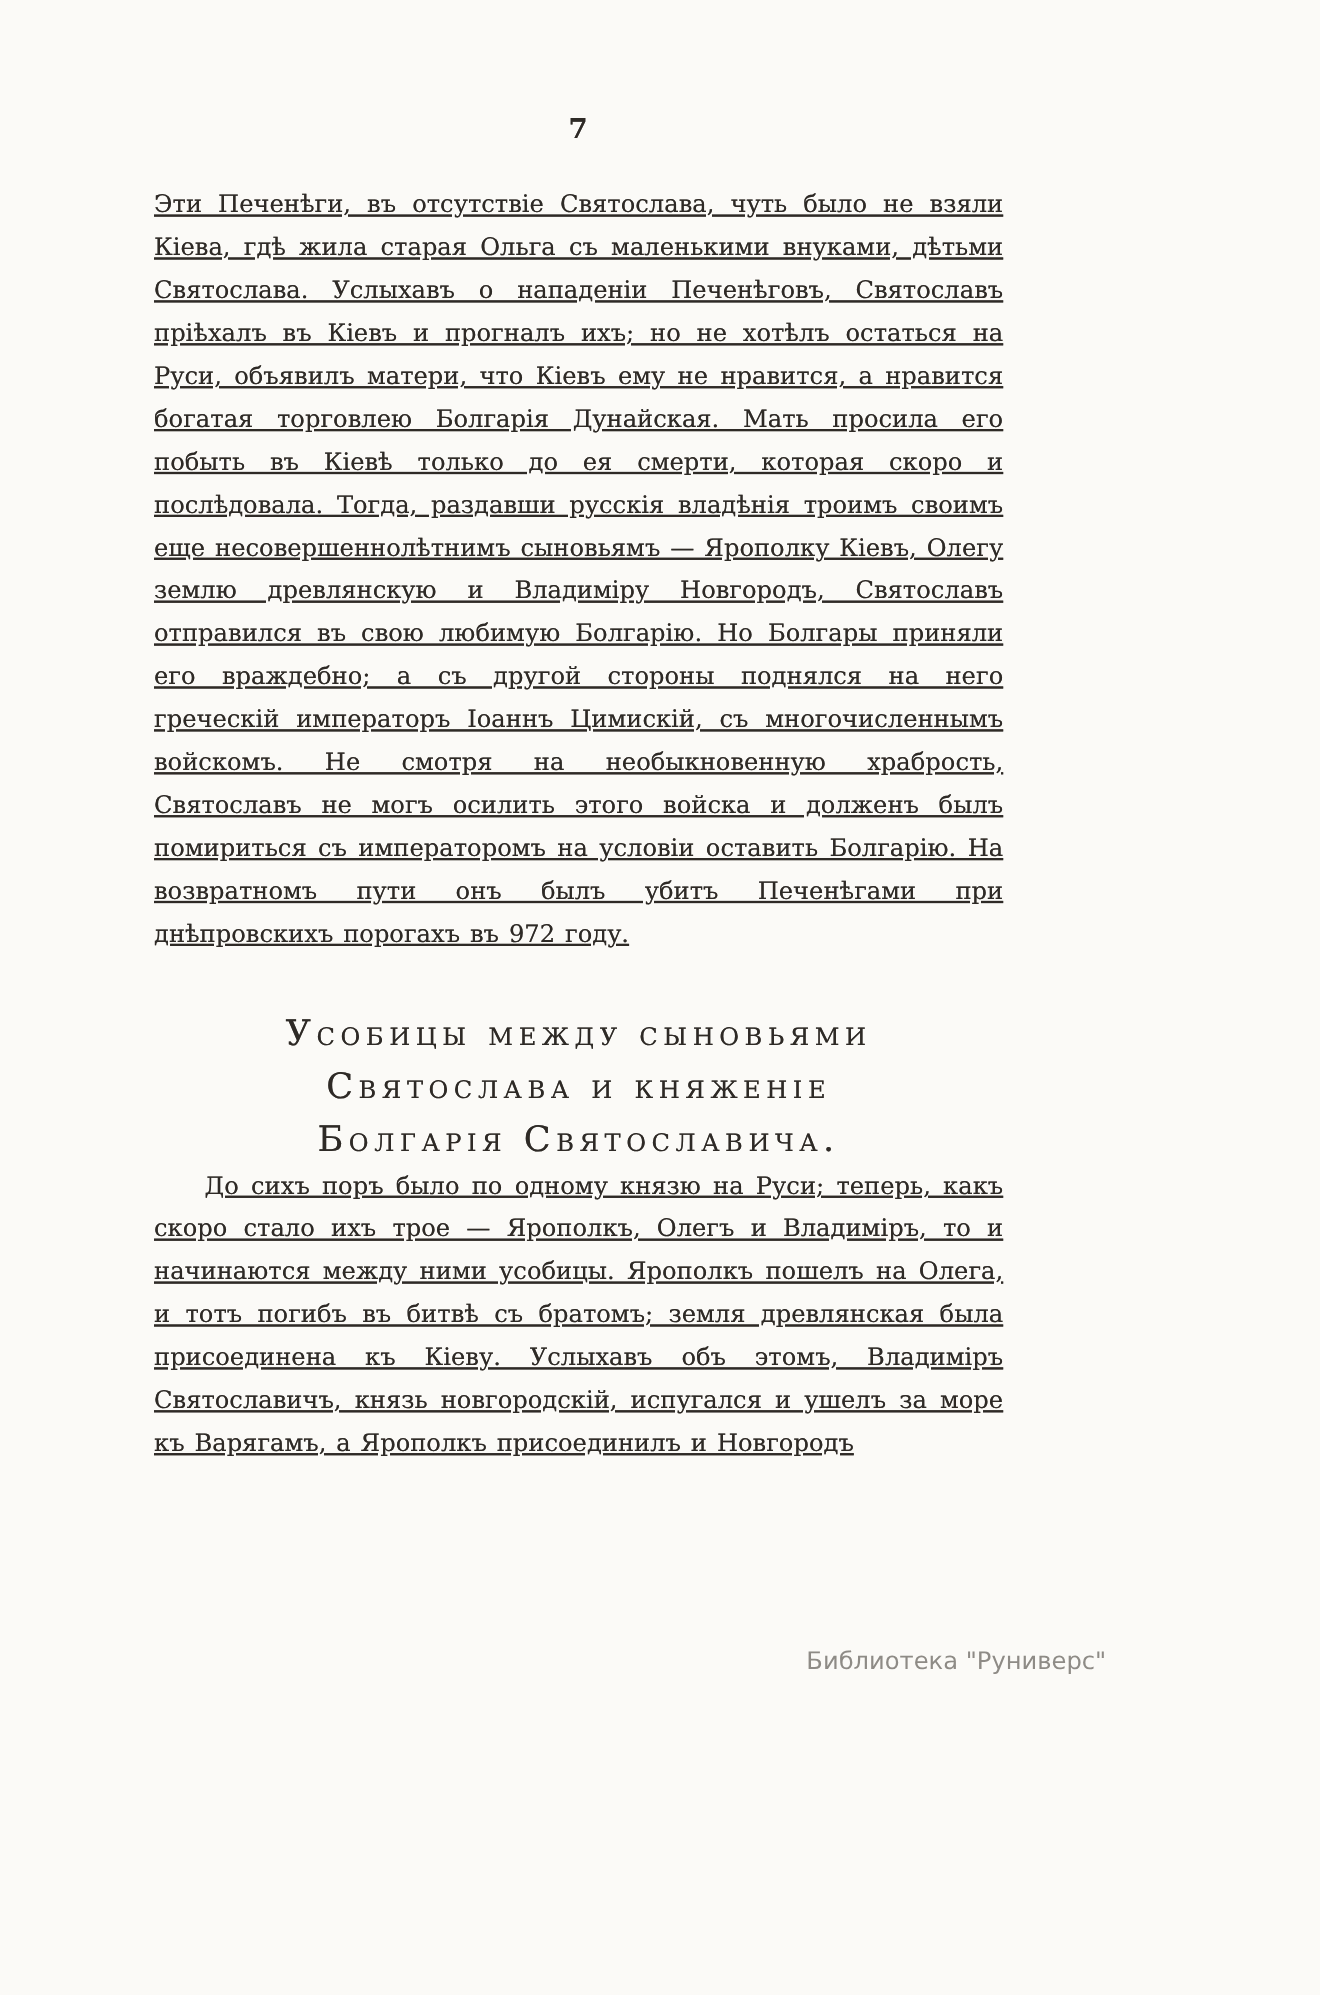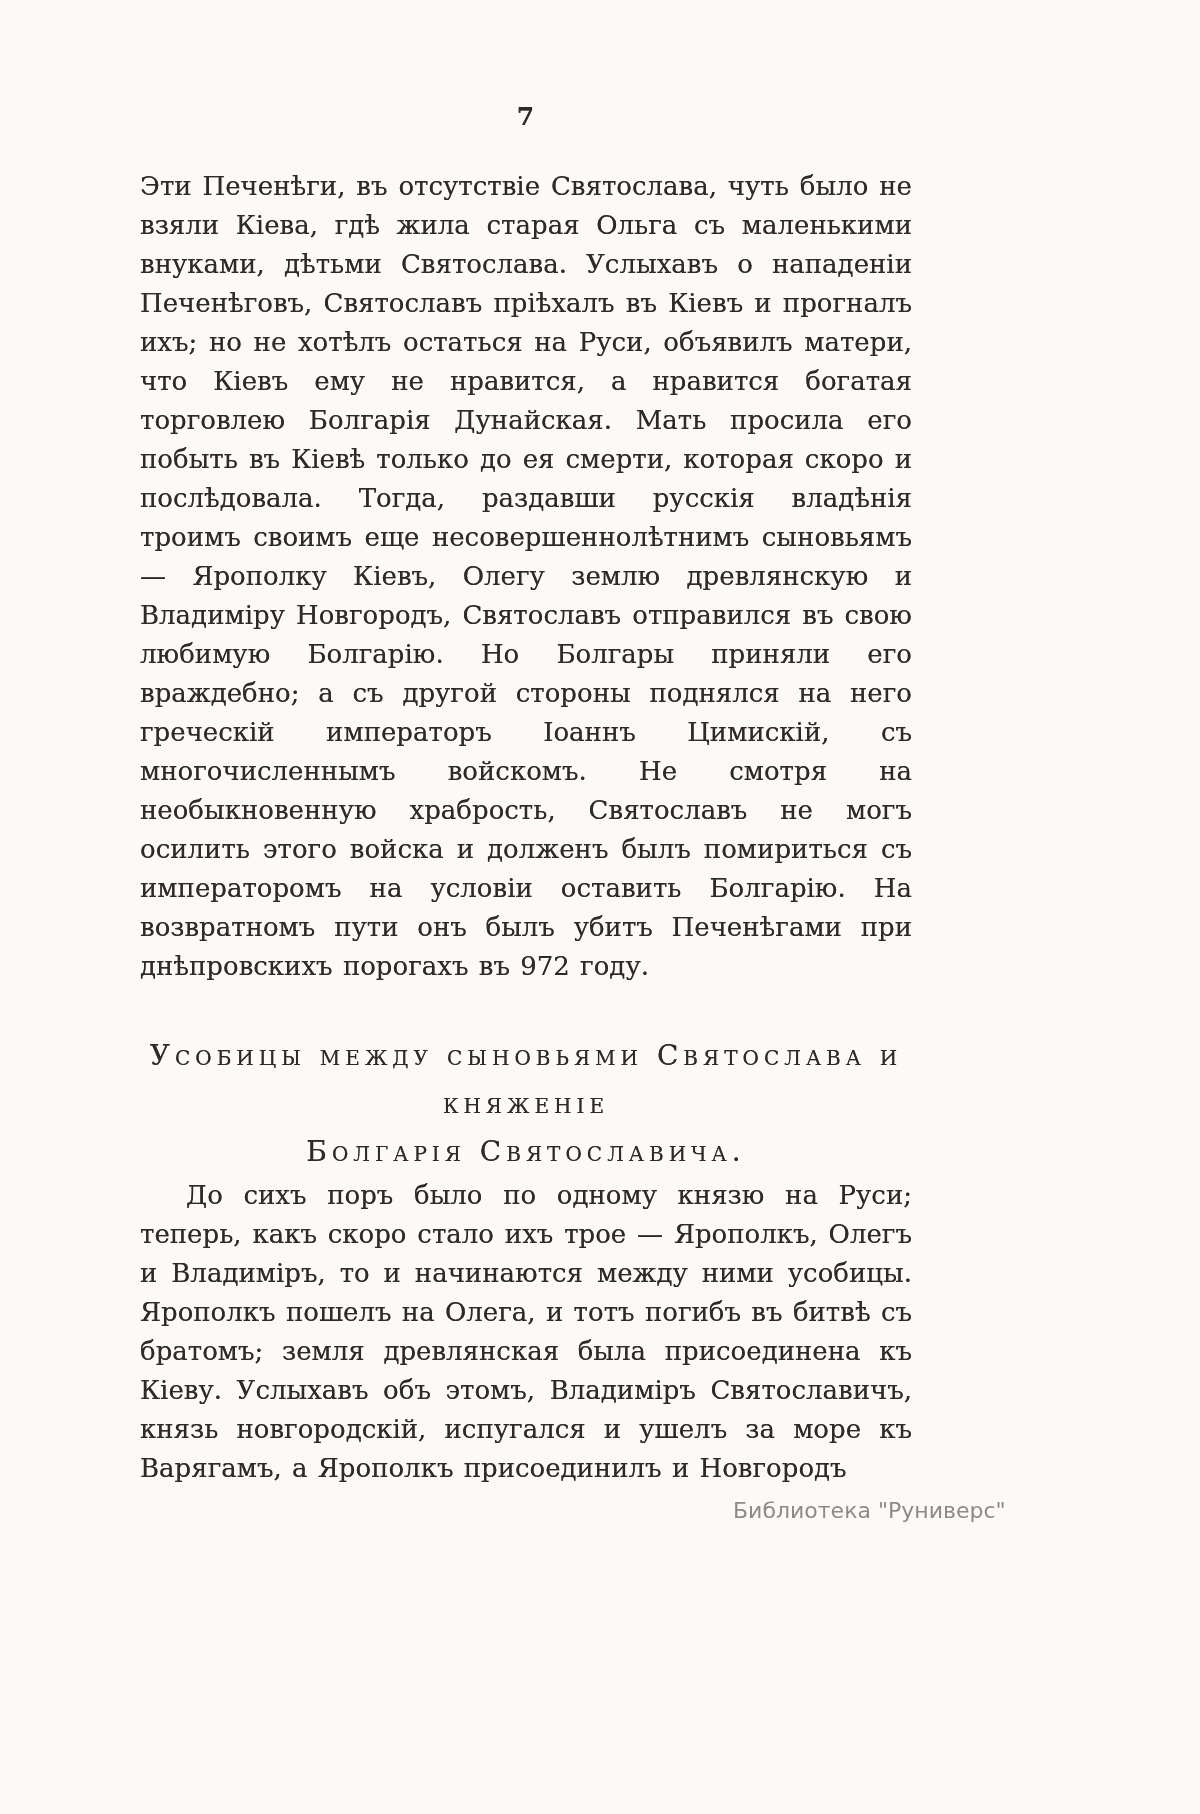--- a/index.html
+++ b/index.html
@@ -26,26 +26,27 @@
   }
   .page-number {
     padding-top: 102px;
     text-align: center;
     font-size: 25px;
     font-weight: bold;
     letter-spacing: 1px;
     text-shadow: 0 0 0.5px rgba(46,42,38,0.7);
   }
   .para {
-    font-size: 26px;
+    font-size: 22px;
     line-height: 39px;
     text-align: justify;
     margin: 0;
     text-shadow: 0 0 0.5px rgba(46,42,38,0.7);
     word-spacing: 2px;
+    text-decoration: underline;
   }
   .para.first {
     margin-top: 36px;
   }
   .para.indented {
     text-indent: 46px;
   }
   .chapter-title {
     margin: 74px 0 0 0;
     text-align: center;
@@ -54,21 +55,21 @@
     font-size: 44px;
     letter-spacing: 10px;
     color: #2b2722;
     text-shadow: 0 0 0.6px rgba(43,39,34,0.8);
   }
   .chapter-subtitle {
     margin-top: 46px;
     text-align: center;
     font-variant: small-caps;
     letter-spacing: 5px;
-    font-size: 28px;
+    font-size: 32px;
     line-height: 48px;
     text-shadow: 0 0 0.5px rgba(46,42,38,0.7);
   }
   .watermark {
     position: absolute;
     top: 1498px;
     left: 733px;
     font-family: "DejaVu Sans", sans-serif;
     font-size: 22px;
     color: #8e8b86;

